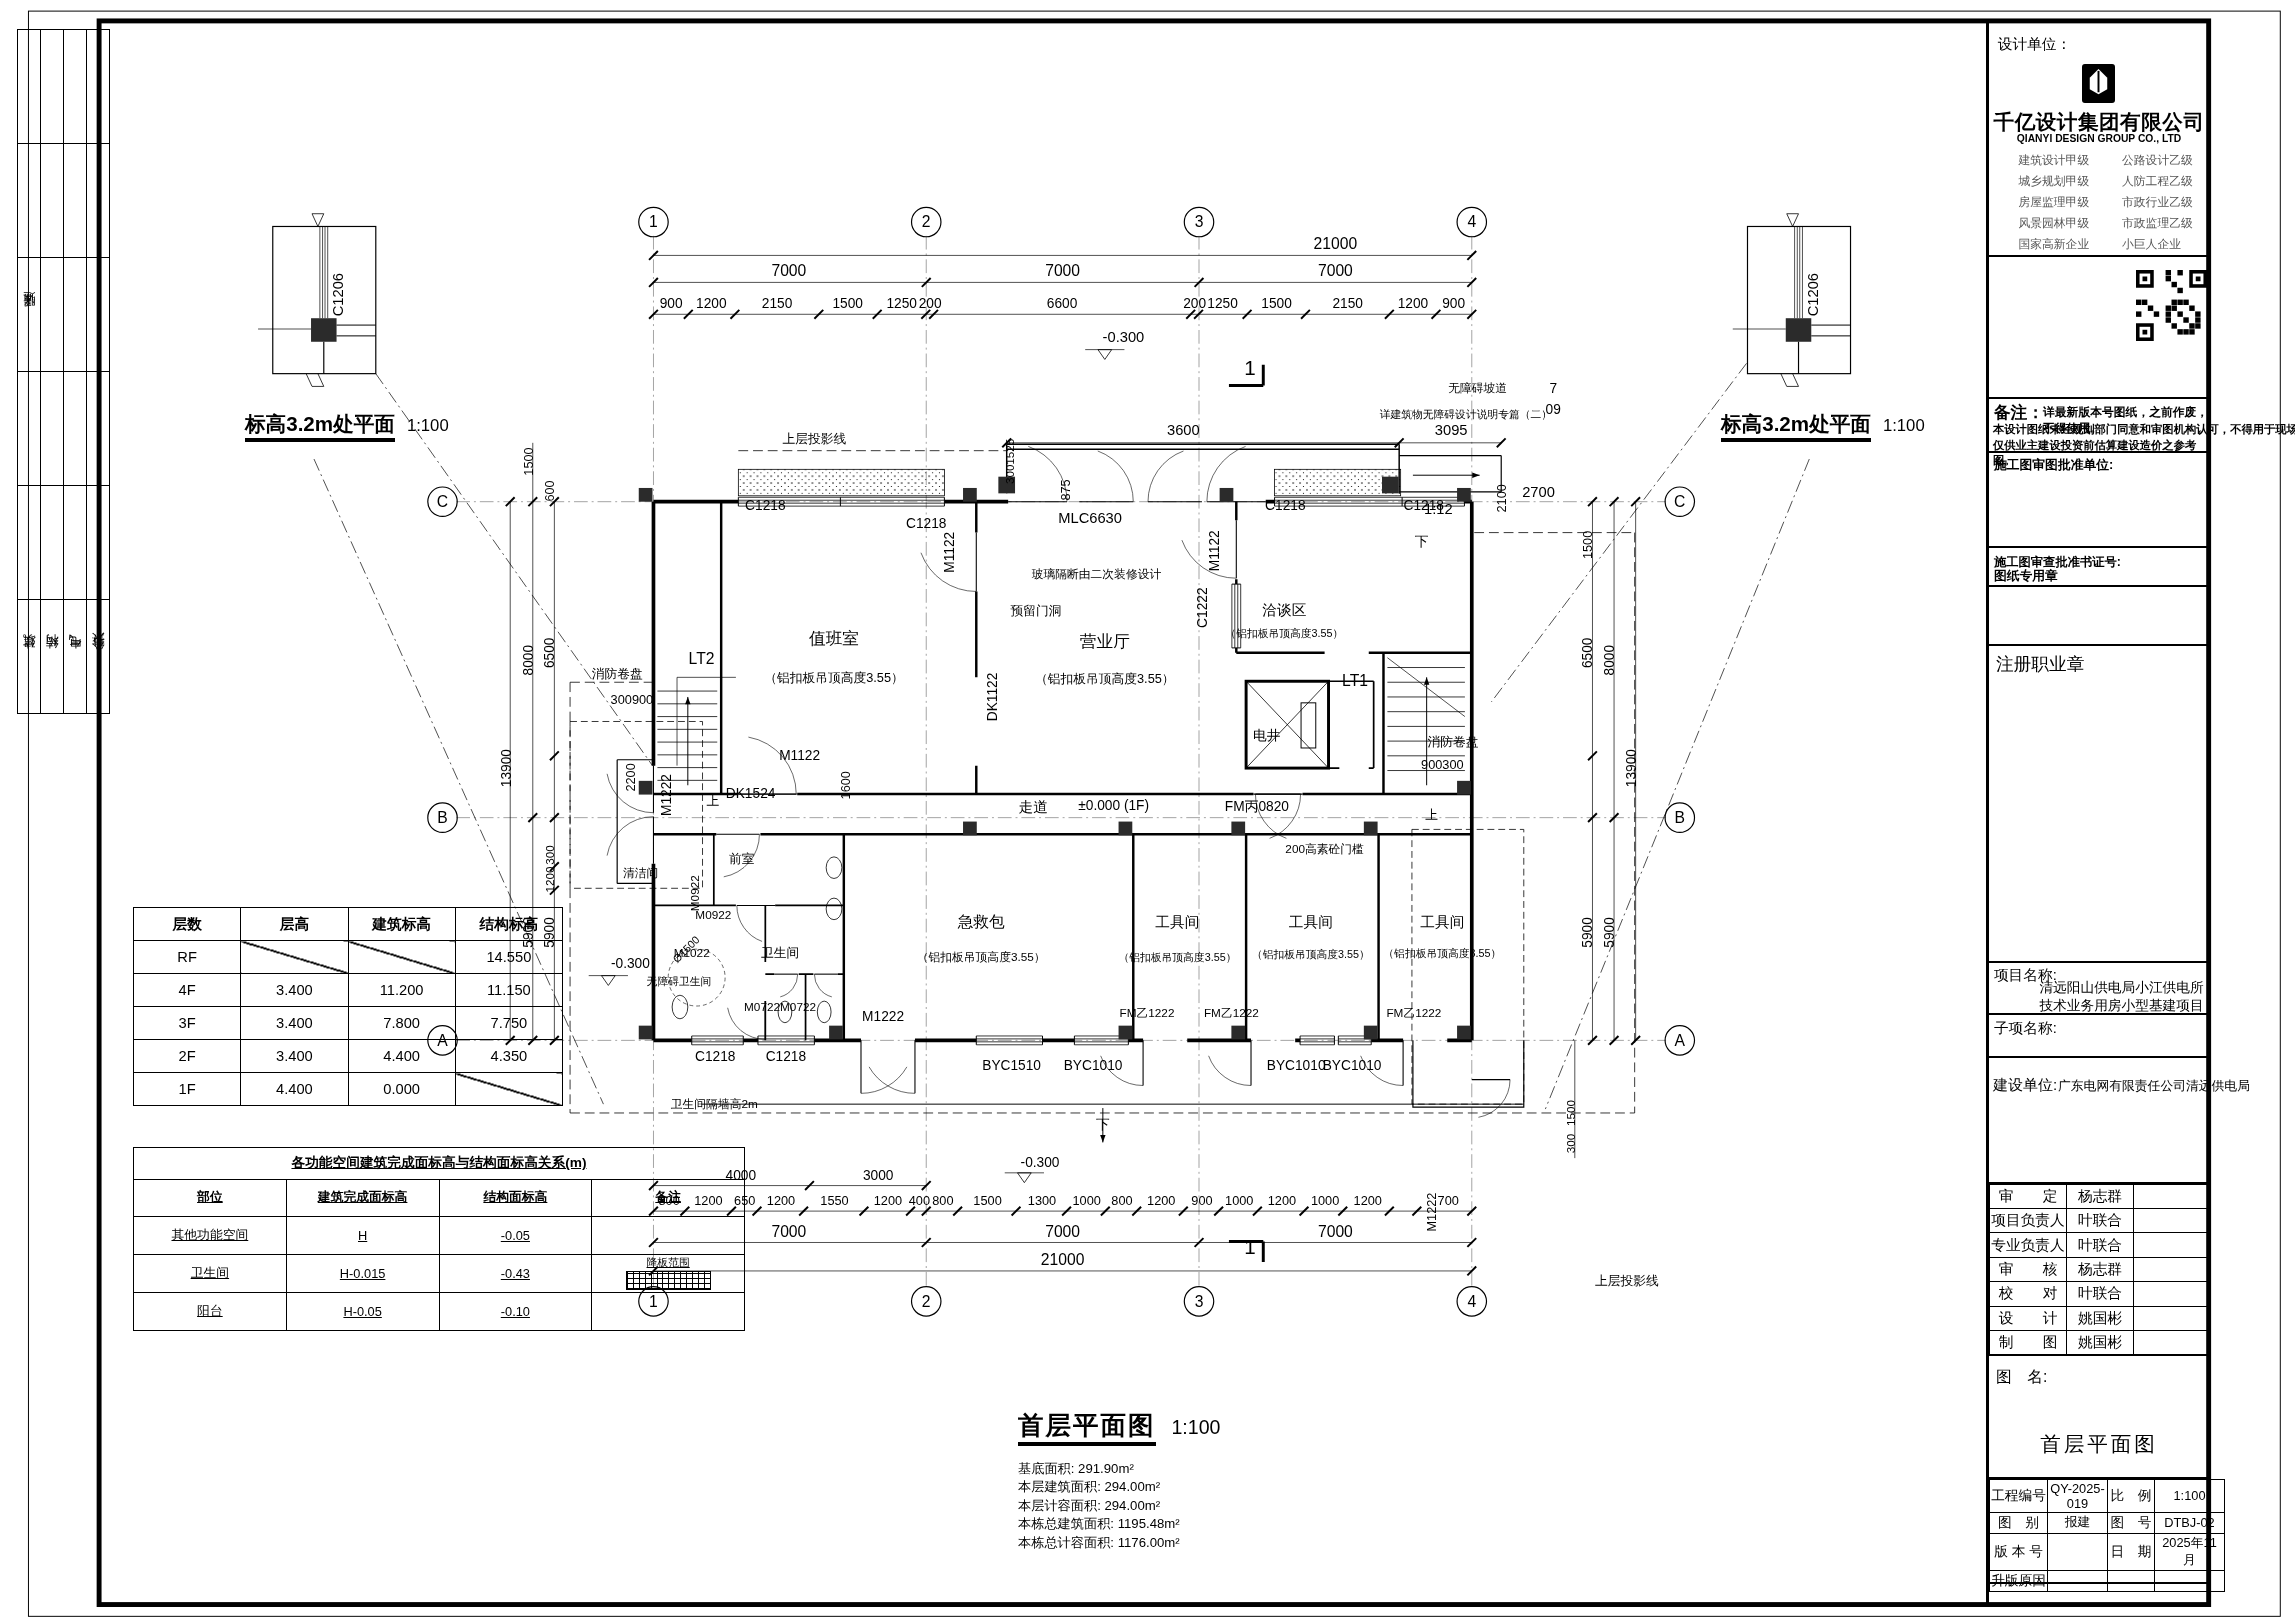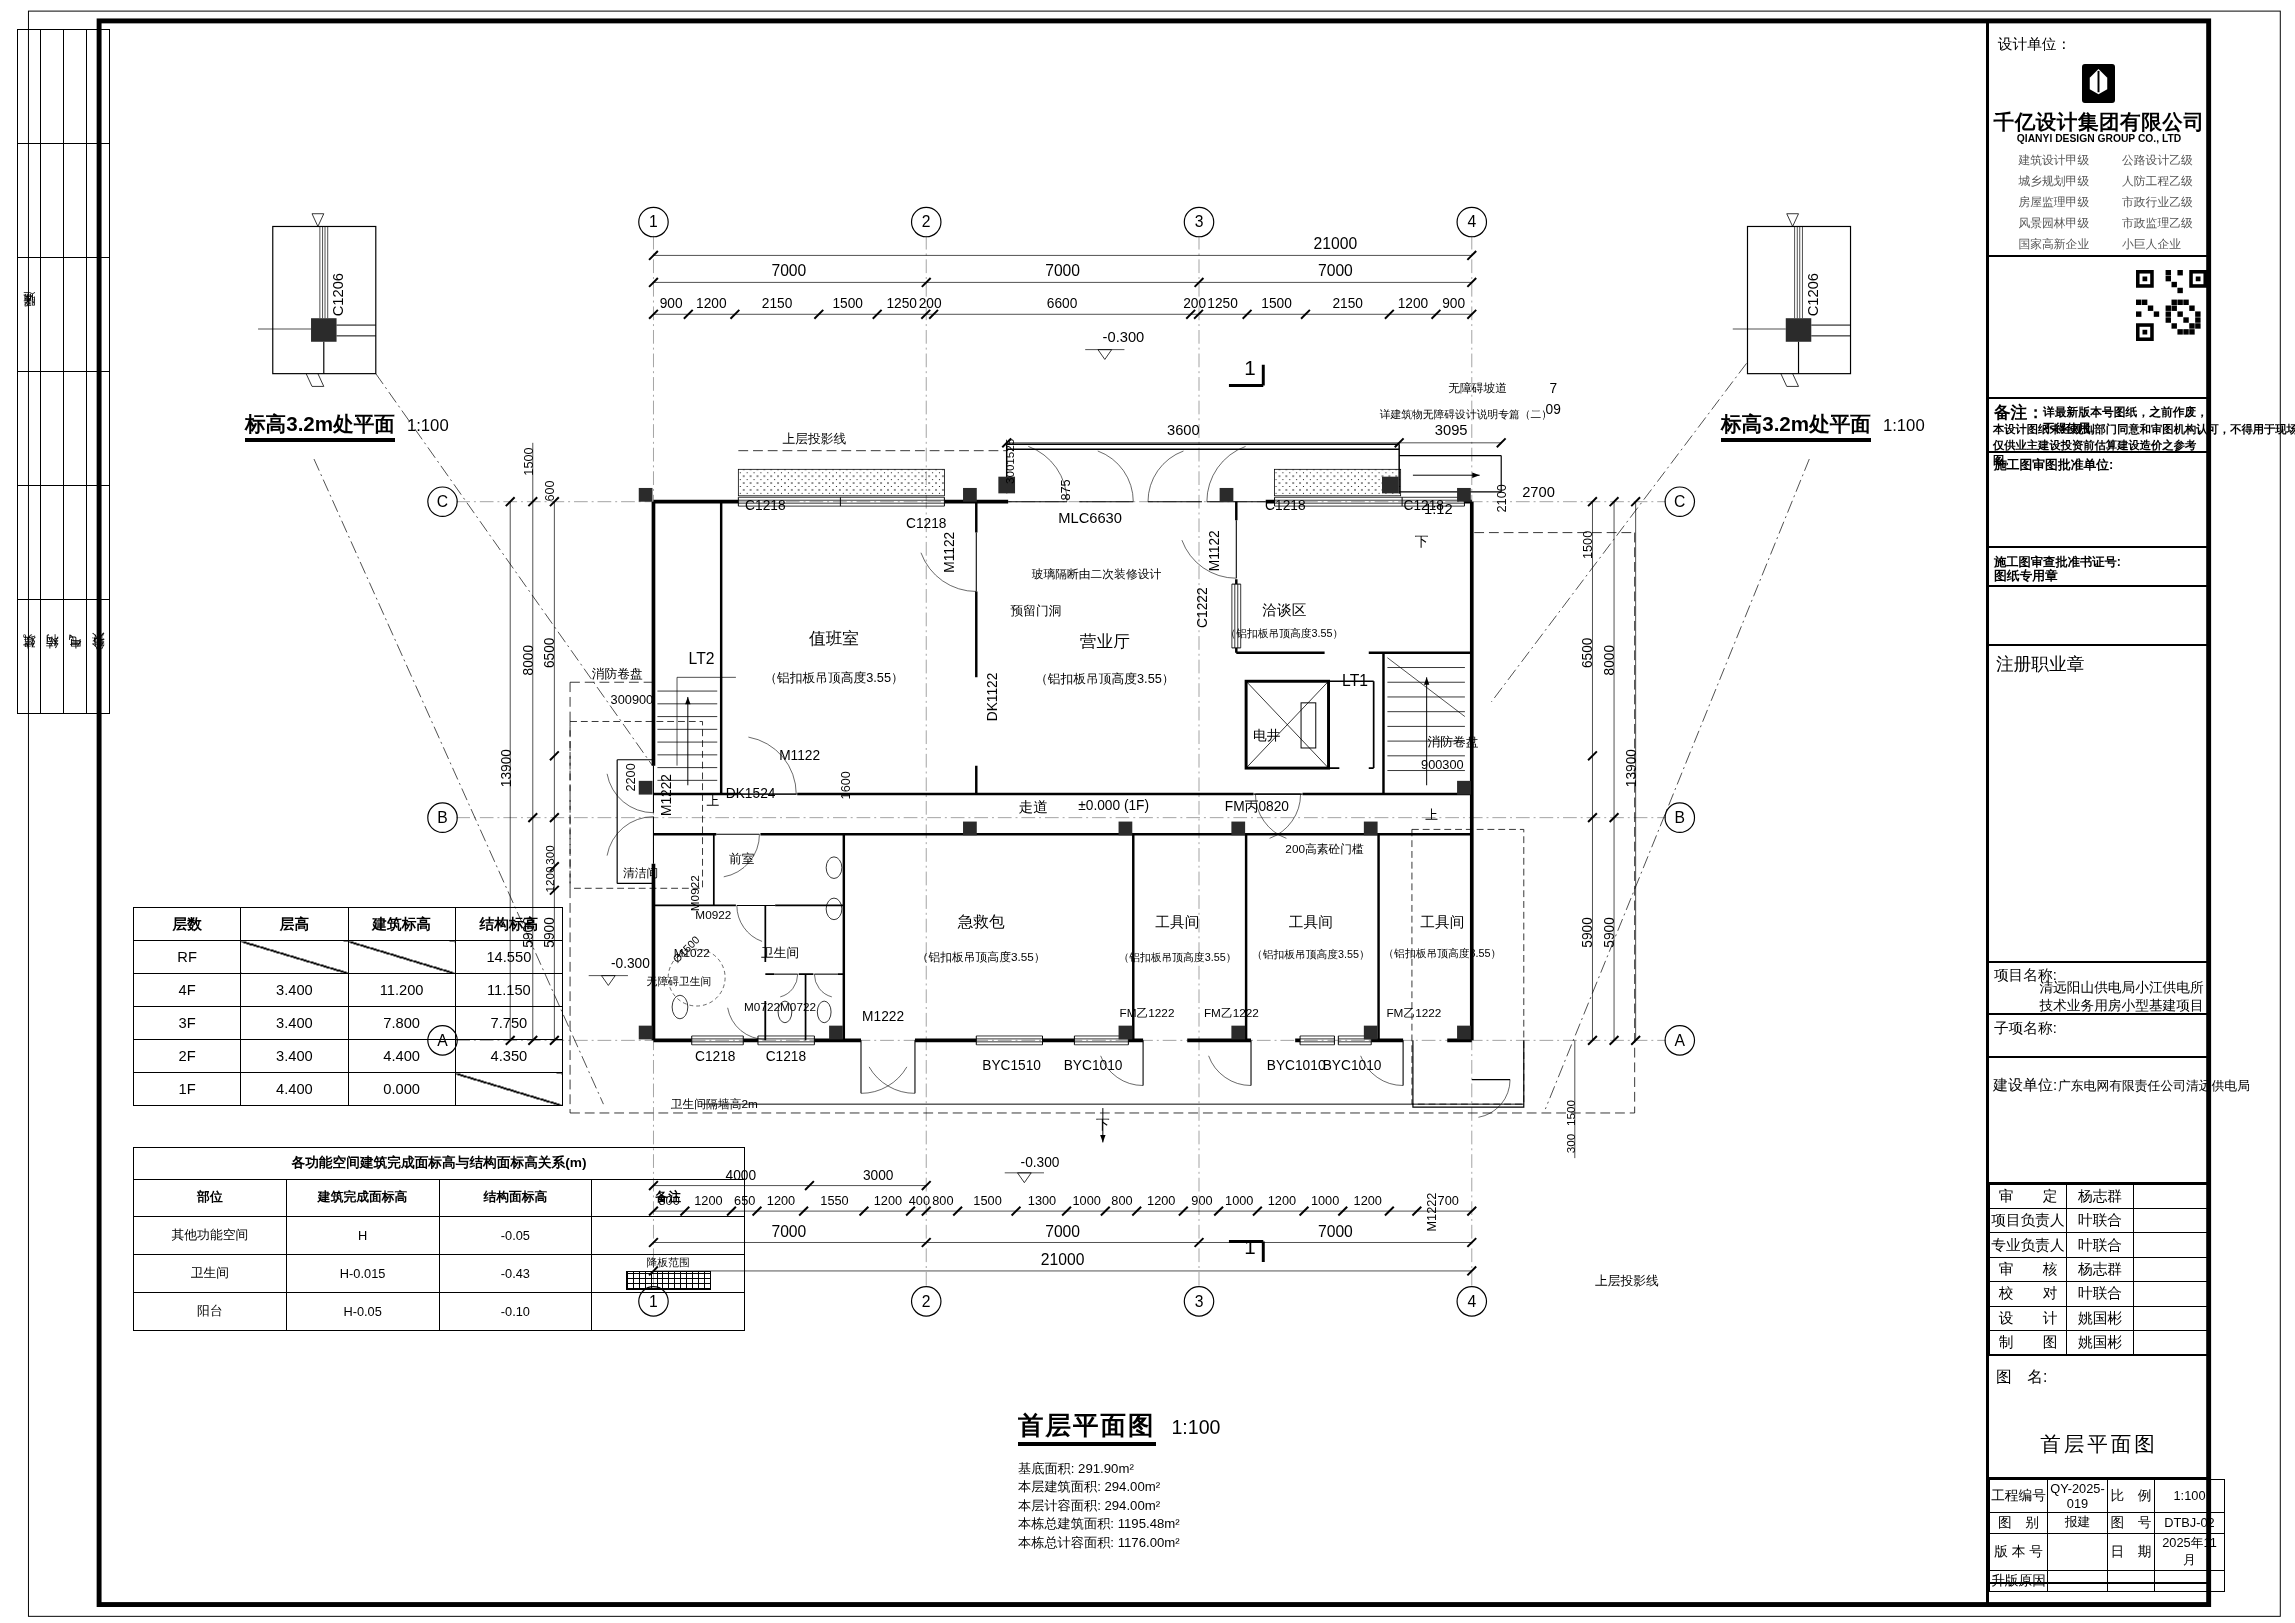--- a/index.html
+++ b/index.html
@@ -615,21 +615,21 @@
             <td style="height:30px;">1F</td>
             <td style="height:30px;">4.400</td>
             <td style="height:30px;">0.000</td>
             <td class="diag" style="height:30px;"></td>
           </tr>
         </tbody>
       </table>
 </div>
 
 <div class="abs" style="left:133px;top:1147px;">
-  <table class="cad" id="rel-table" style="width:612px;font-size:12.8px;">
+  <table class="cad" id="rel-table" style="width:612px;font-size:12.8px;text-decoration:underline;">
         <tbody>
           <tr>
             <td colspan="4" style="height:28.5px;font-weight:bold;font-size:13.7px;">各功能空间建筑完成面标高与结构面标高关系(m)</td>
           </tr>
           <tr>
             <td style="height:34px;font-weight:bold;">部位</td>
             <td style="height:34px;font-weight:bold;">建筑完成面标高</td>
             <td style="height:34px;font-weight:bold;">结构面标高</td>
             <td style="height:34px;font-weight:bold;">备注</td>
           </tr>

